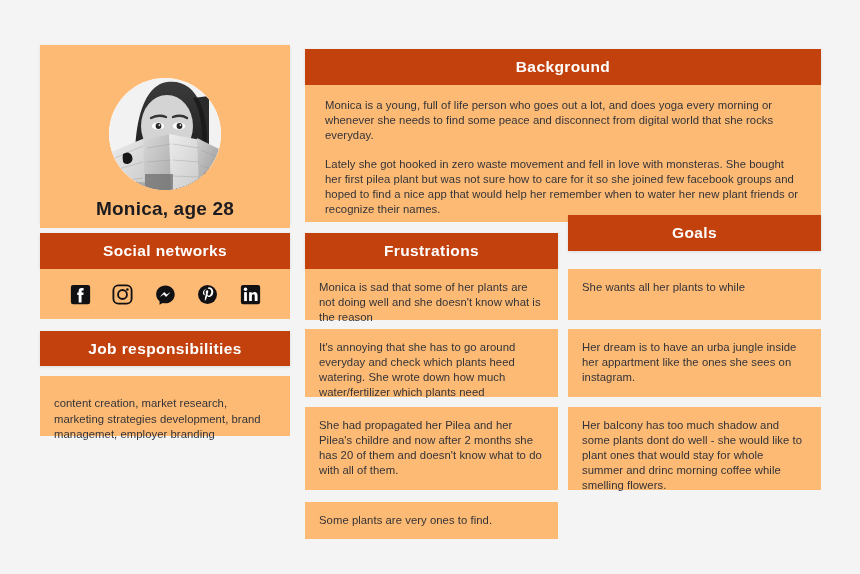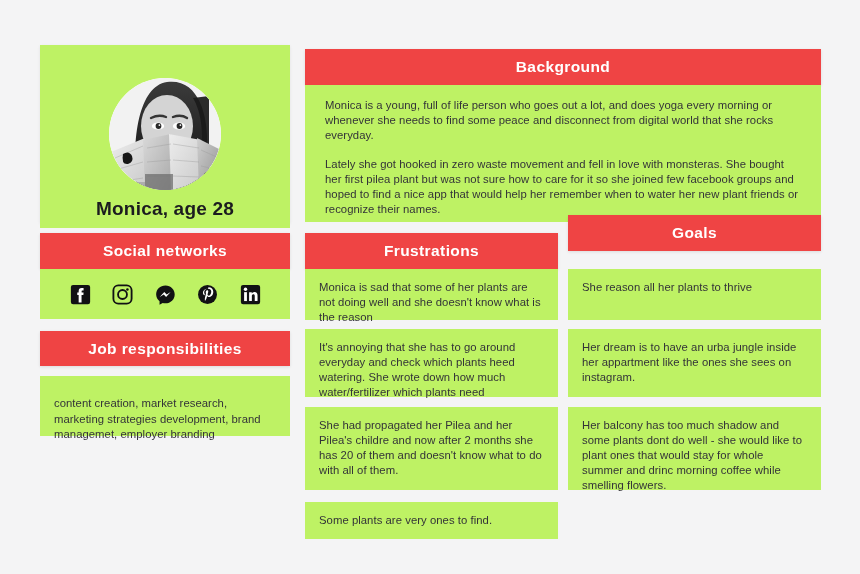--- a/index.html
+++ b/index.html
@@ -17,28 +17,28 @@
 
   .board {
     position: relative;
     width: 860px;
     height: 574px;
   }
 
   
   .card {
     position: absolute;
-    background: #bef264;
+    background: #fdba74;
     box-shadow: 0 1px 3px rgba(0,0,0,0.08);
     box-sizing: border-box;
   }
 
   .banner {
     position: absolute;
-    background: #ef4444;
+    background: #c2410c;
     box-shadow: 0 1px 3px rgba(0,0,0,0.10);
     display: flex;
     align-items: center;
     justify-content: center;
     box-sizing: border-box;
   }
   .banner-label {
     color: #ffffff;
     font-size: 15.5px;
     font-weight: bold;
@@ -347,21 +347,21 @@
   </div>
   <div class="card frustration-card" id="frustration-3">
     <div class="body-text">Some plants are very ones to find.</div>
   </div>
 
   <div class="banner" id="goals-banner">
     <span class="banner-label">Goals</span>
   </div>
 
   <div class="card goal-card" id="goal-0">
-    <div class="body-text">She reason all her plants to thrive</div>
+    <div class="body-text">She wants all her plants to while</div>
   </div>
   <div class="card goal-card" id="goal-1">
     <div class="body-text">Her dream is to have an urba jungle inside her appartment like the ones she sees on instagram.</div>
   </div>
   <div class="card goal-card" id="goal-2">
     <div class="body-text">Her balcony has too much shadow and some plants dont do well - she would like to plant ones that would stay for whole summer and drinc morning coffee while smelling flowers.</div>
   </div>
 
 </div>
 

